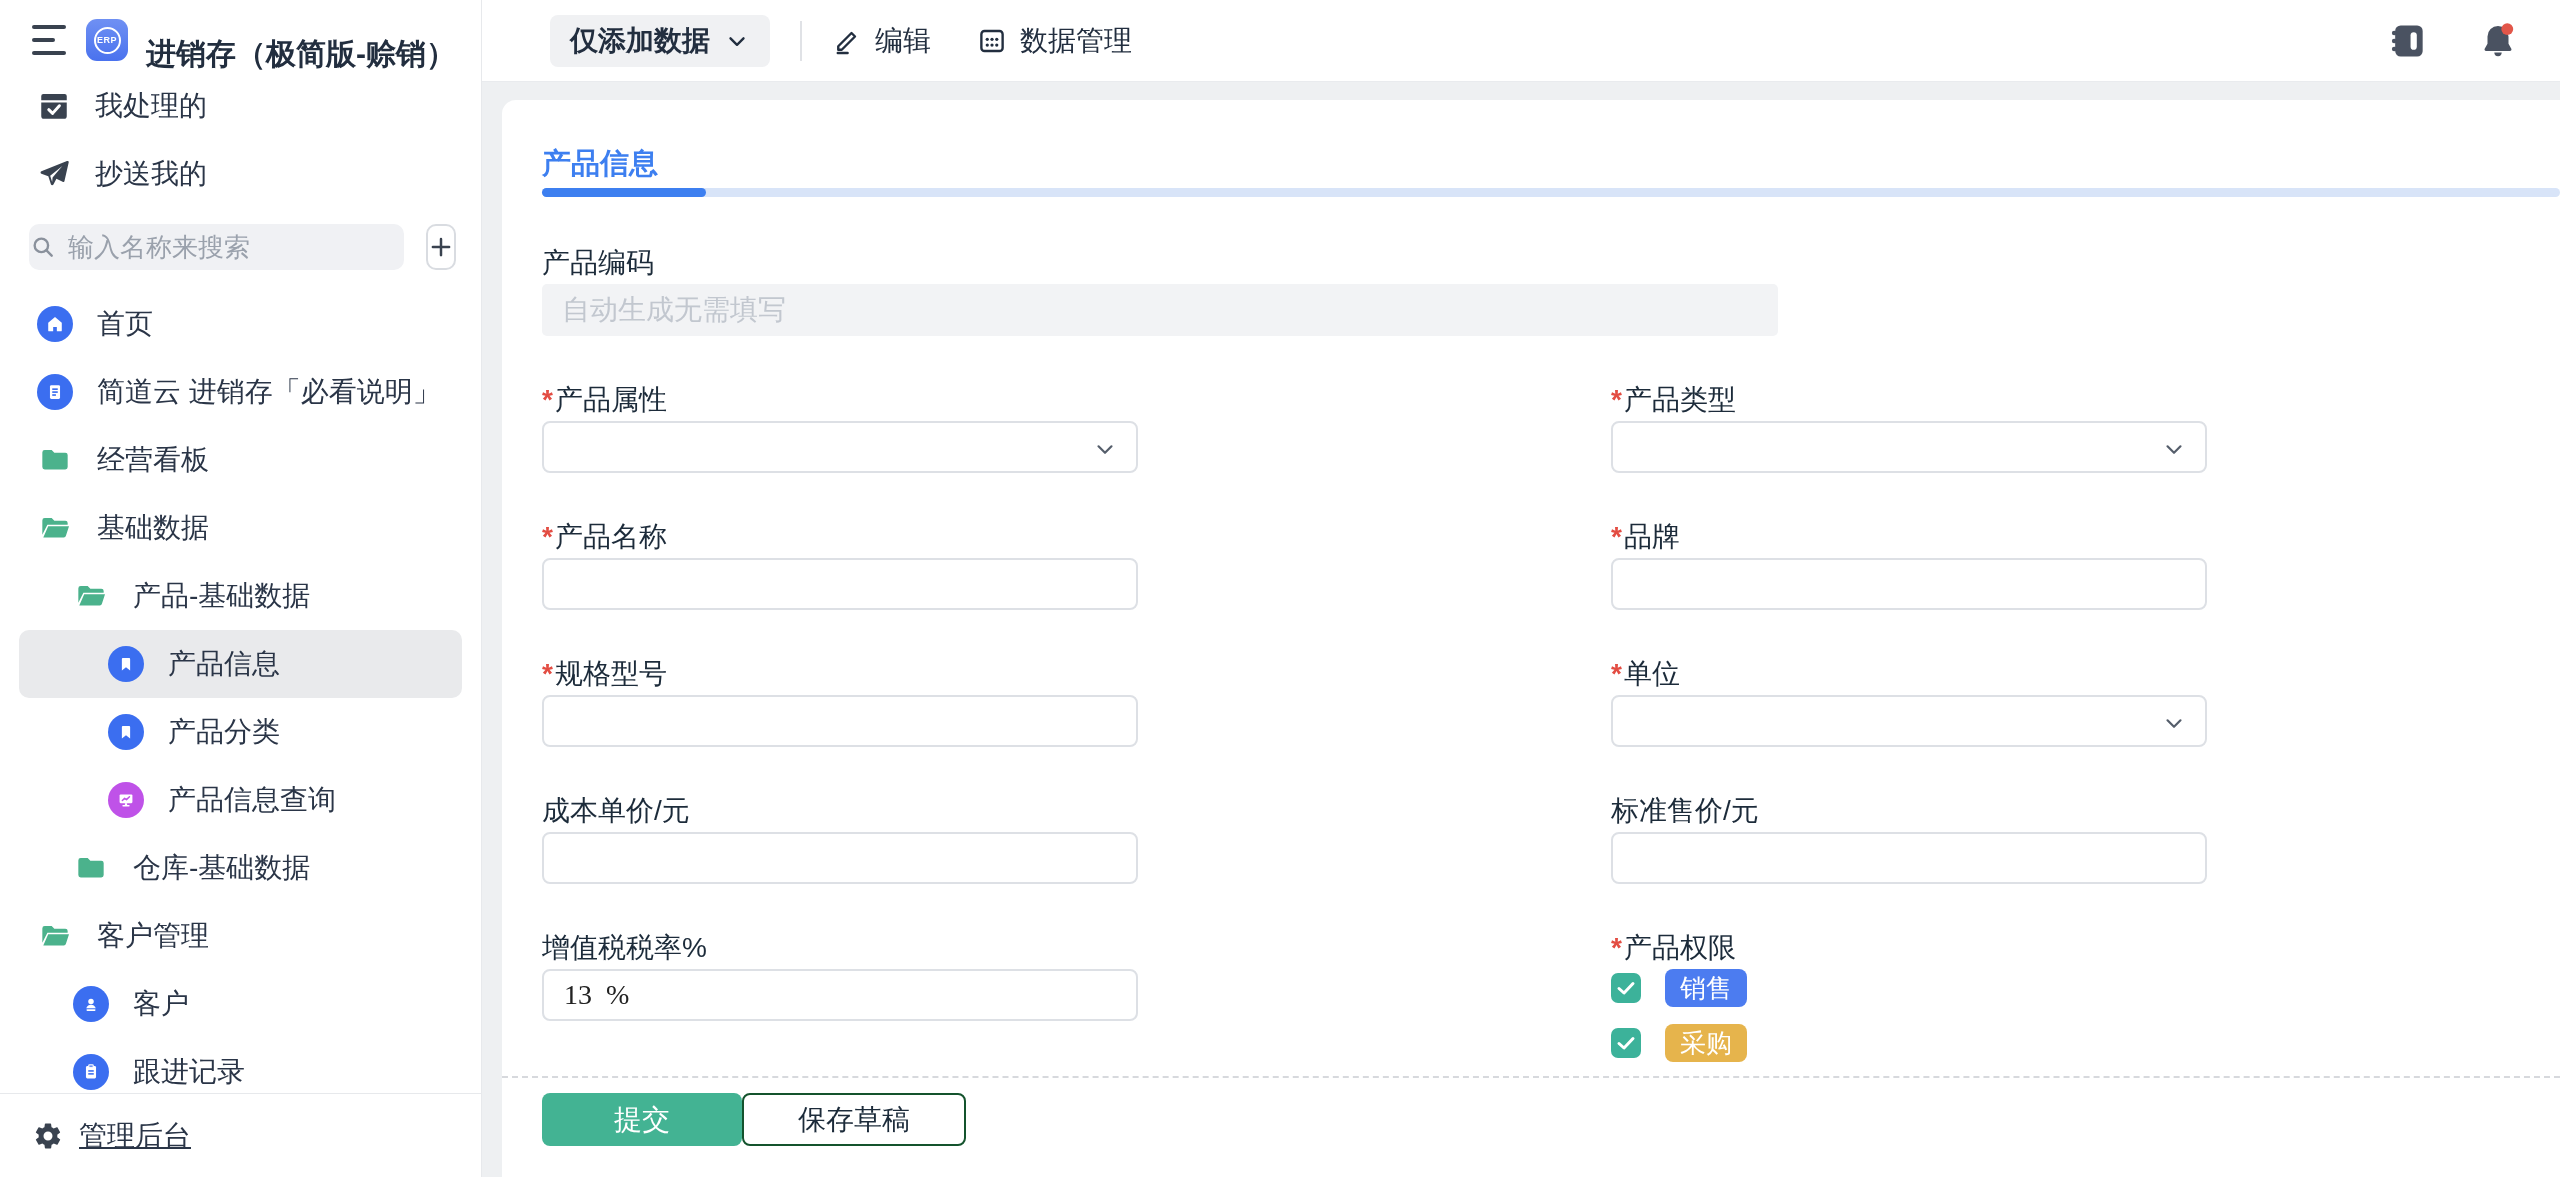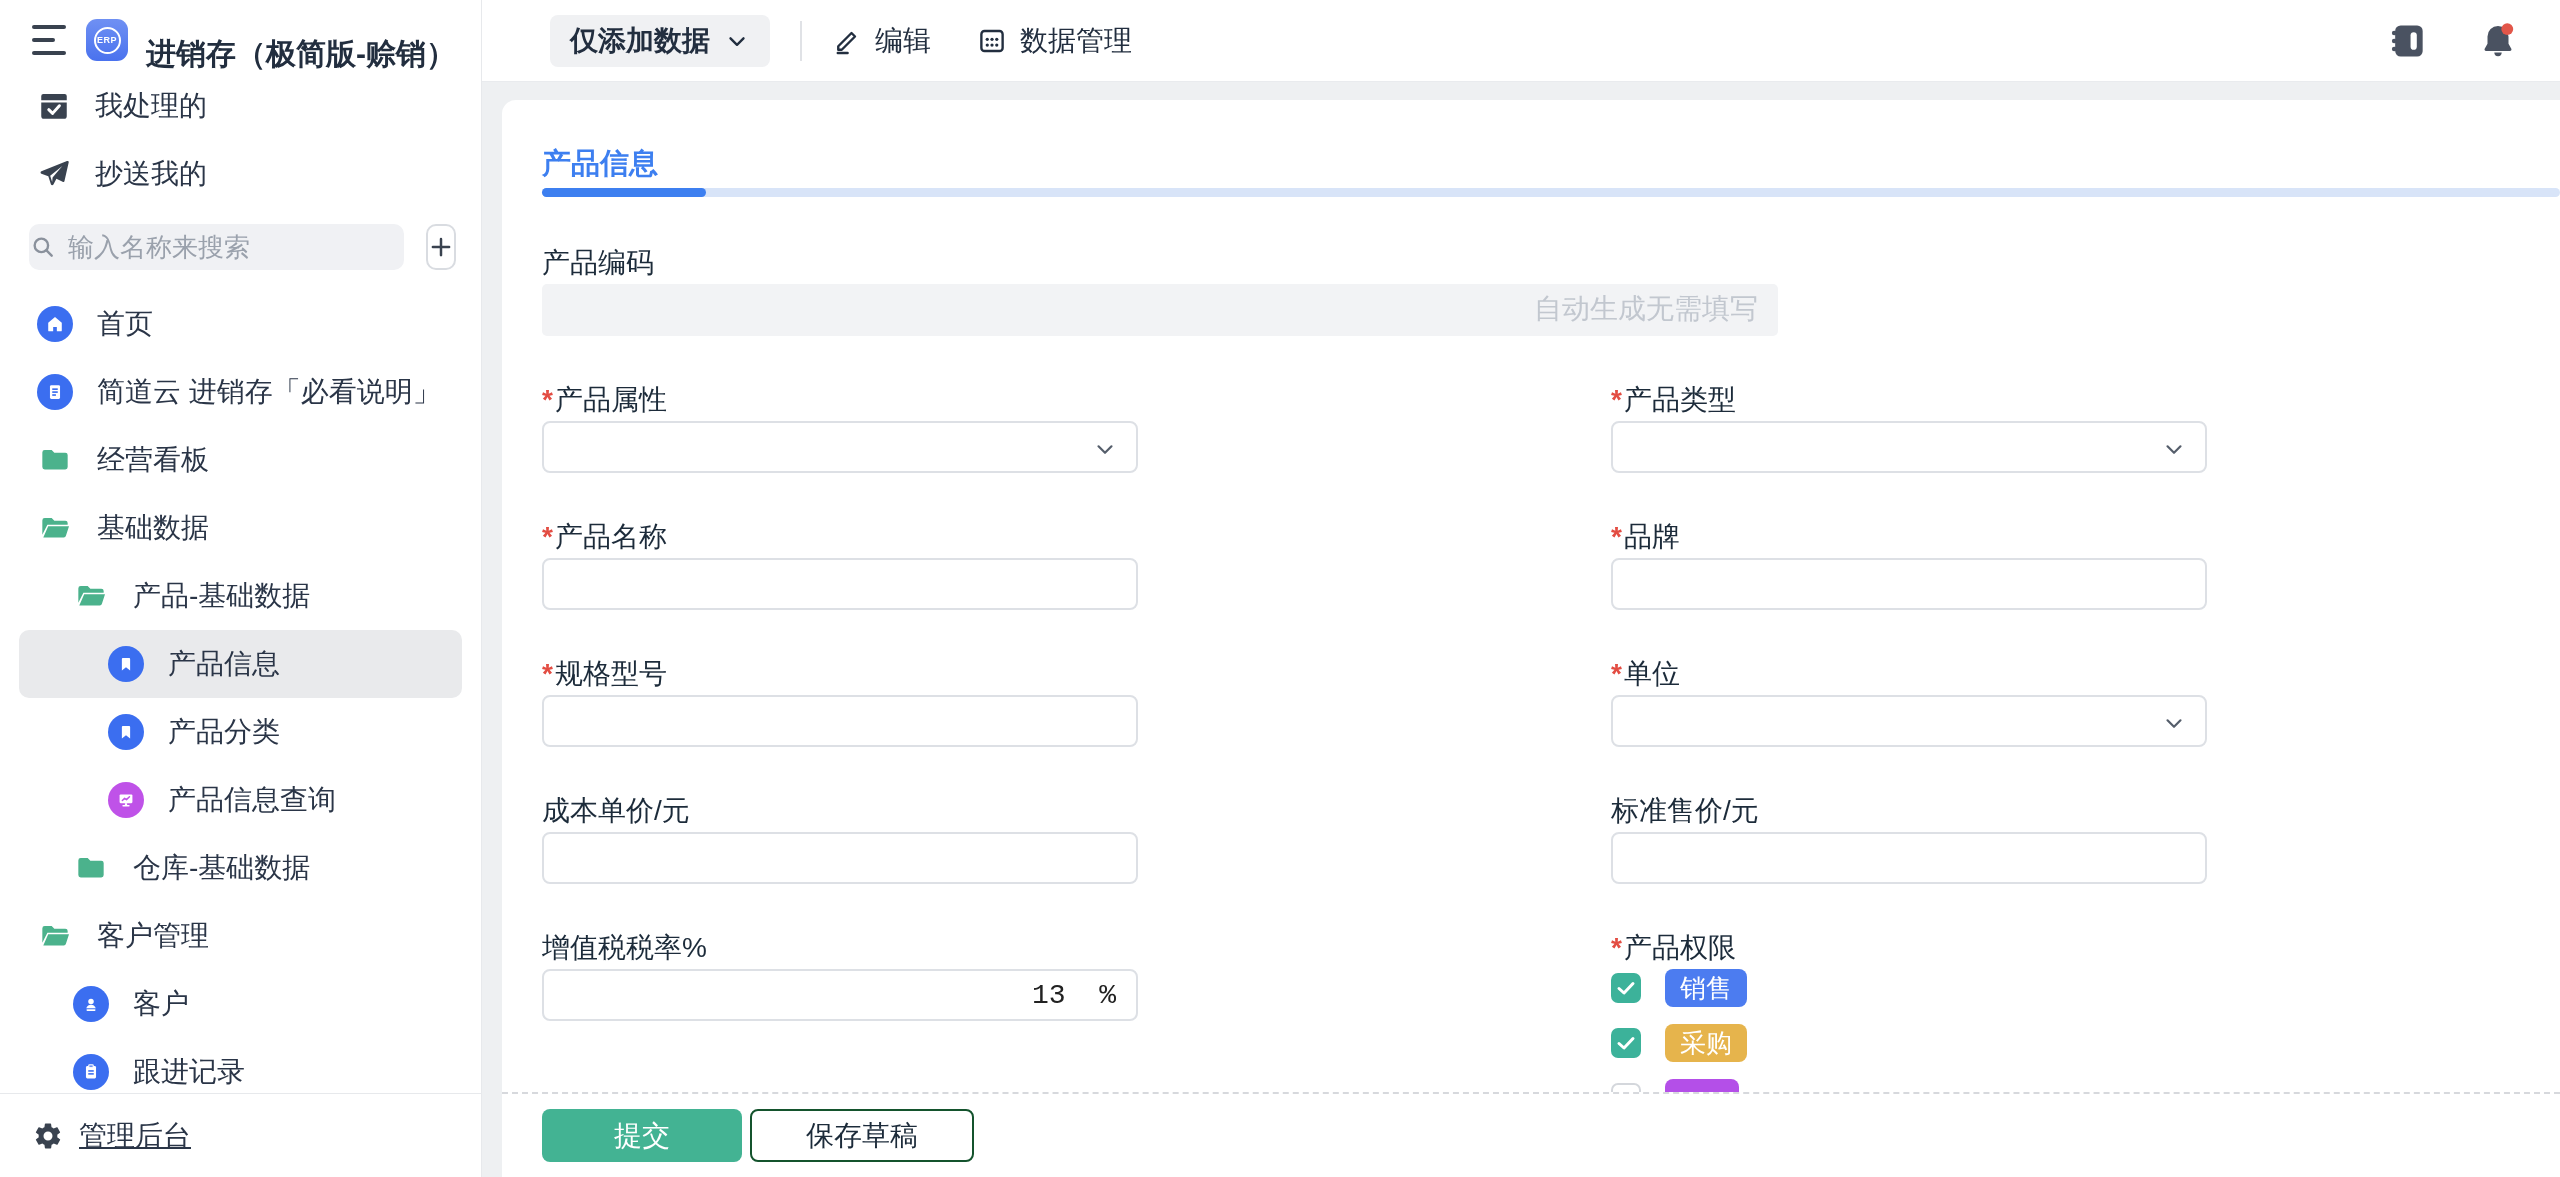--- a/index.html
+++ b/index.html
@@ -101,21 +101,21 @@
   .progress-fill { position:absolute; left:0; top:0; height:9px; width:164px; background:#3d7ff0; border-radius:6px; }
 
   .f-row { display:flex; gap:473px; margin-top:47px; margin-bottom:-2px; }
   .f-row:first-of-type { margin-top:47px; }
   .col { width:596px; }
   .col.wide { width:1236px; }
   .f-label { font-size:28px; font-weight:normal; color:#1c2b3a; height:30px; margin-bottom:10px; white-space:nowrap; }
   .f-label.req::before { content:"*"; color:#e34d43; margin-right:2px; font-weight:bold; }
   .txt-input {
     width:100%; height:52px; border:2px solid #dde0e5; border-radius:8px;
-    background:#fff; font-size:28px; color:#222; padding:0 20px; font-family:Liberation Mono, monospace; outline:none;text-align:right;
+    background:#fff; font-size:28px; color:#222; padding:0 20px; font-family:Liberation Serif, serif; outline:none;
   }
   .txt-input.disabled {
     background:#f2f3f5; border:none; border-radius:5px; color:#c2c7cf;
   }
   .txt-input.disabled::placeholder { color:#c2c7cf; }
   .select-box {
     position:relative; width:100%; height:52px; border:2px solid #dde0e5;
     border-radius:8px; background:#fff; cursor:pointer;
   }
   .select-box .chev { position:absolute; right:18px; top:13px; }
@@ -129,23 +129,23 @@
   .checkbox.empty { background:#fff; border:2px solid #d4d7dc; }
   .tag {
     height:38px; border-radius:8px; color:#fff; font-size:26px;
     display:flex; align-items:center; padding:0 15px; min-width:62px; justify-content:center;
   }
   .tag-blue { background:#4c7cf0; }
   .tag-yellow { background:#e6b44c; }
   .tag-purple { background:#b44fe8; min-width:74px; }
 
   .panel-footer {
-    position:absolute; left:0; right:0; bottom:0; height:85px; background:#fff;
+    position:absolute; left:0; right:0; bottom:16px; height:85px; background:#fff;
     border-top:2px dashed #d7d9dd; display:flex; align-items:flex-start;
-    padding:15px 0 0 40px; gap:8px; z-index:3;
+    padding:15px 0 0 40px; gap:0; z-index:3;
   }
   .btn { height:53px; border-radius:8px; font-size:28px; font-family:inherit; cursor:pointer; }
   .btn-submit { width:200px; background:#43b393; color:#fff; border:none; }
   .btn-draft { width:224px; background:#fff; color:#1c2b3a; border:2px solid #14532d; }
 </style>
 </head>
 <body>
 
 <div class="sidebar">
   <div class="sb-header">

